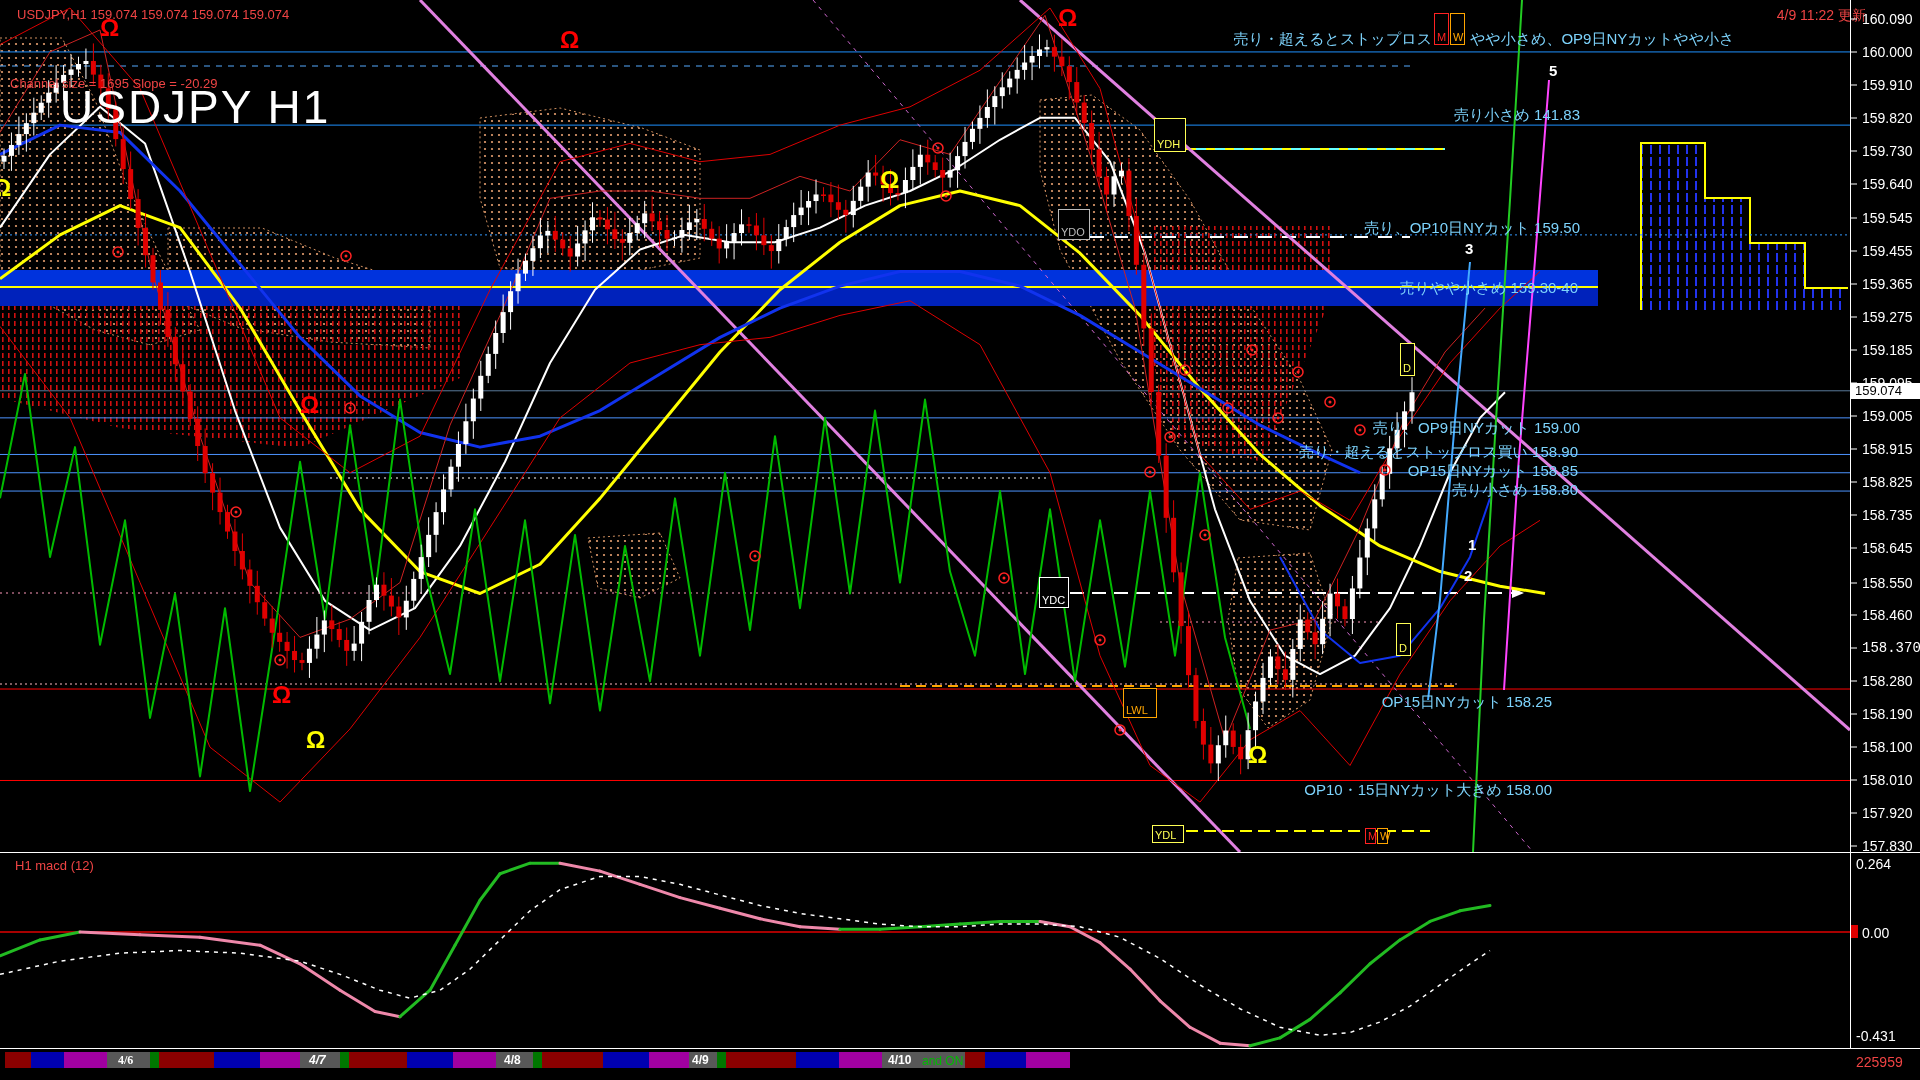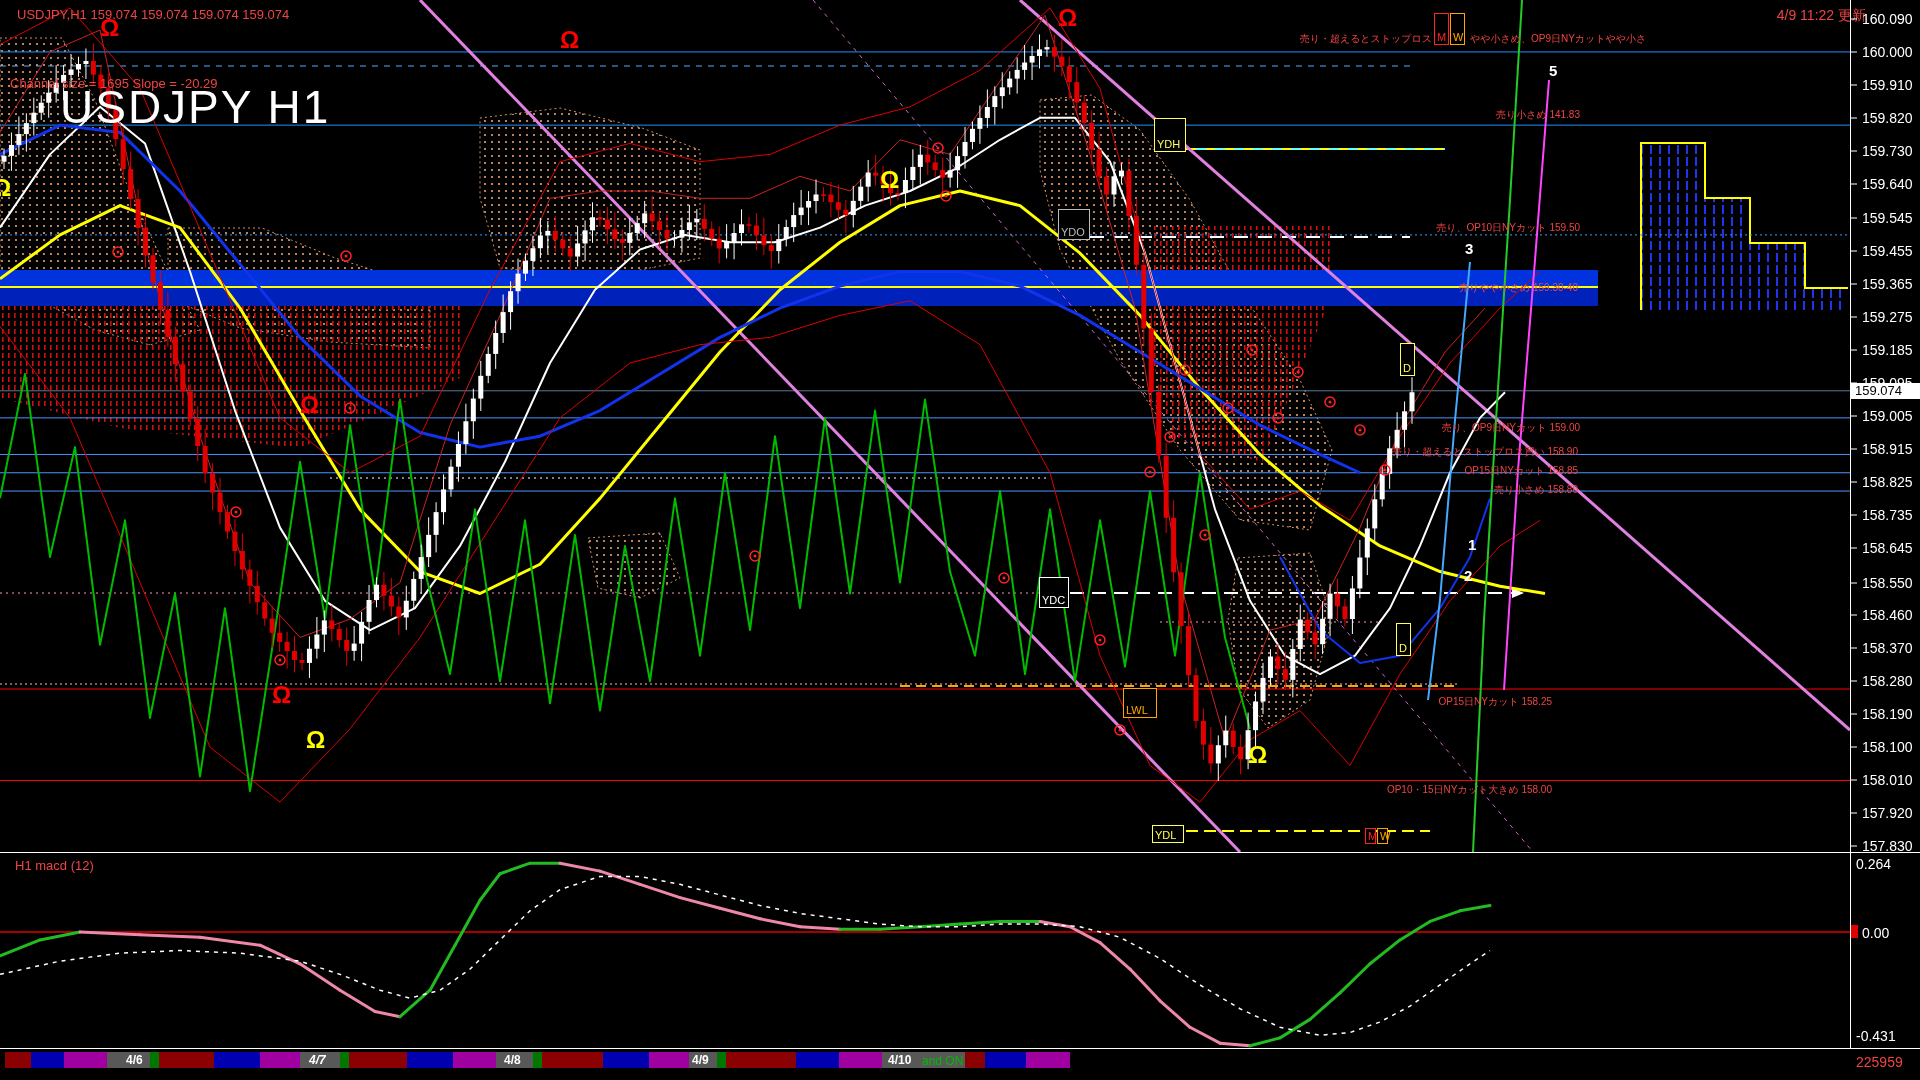--- a/index.html
+++ b/index.html
@@ -4,21 +4,21 @@
 <style>
   html,body{margin:0;padding:0;background:#000;}
   #screen{position:relative;width:1920px;height:1080px;background:#000;overflow:hidden;
           font-family:"Liberation Sans","DejaVu Sans",sans-serif;color:#fff;}
   .abs{position:absolute;}
   .txt{position:absolute;white-space:nowrap;color:#ef4444;}
   #symbol-info{left:17px;top:7px;font-size:13px;}
   #channel-info{left:10px;top:76px;font-size:13px;}
   #watermark{left:60px;top:80px;font-size:46px;letter-spacing:2px;color:#fff;}
   #updated{top:7px;right:54px;font-size:14px;}
-  .annot{position:absolute;font-size:10px;color:#ef4444;transform:translateY(-50%);}
+  .annot{position:absolute;font-size:15px;color:#7dd3fc;transform:translateY(-50%);}
   .wave{position:absolute;font-size:15px;font-weight:bold;color:#fff;}
   .objbox{position:absolute;background:#000;display:flex;align-items:flex-end;justify-content:flex-start;
           font-size:11px;padding:1px 2px;box-sizing:border-box;}
   .omega{position:absolute;font-weight:bold;font-size:24px;line-height:20px;}
   .tick-label{position:absolute;left:1862px;font-size:14px;transform:translateY(-50%);}
   .tick-mark{position:absolute;left:1850px;width:7px;height:1px;background:#fff;transform:translateY(-0.5px);}
   #cur-price-box{position:absolute;left:1851px;width:69px;height:16px;background:#fff;color:#000;
                  font-size:13px;text-align:left;padding-left:4px;box-sizing:border-box;transform:translateY(-50%);line-height:16px;}
   .sep{position:absolute;left:0;width:1920px;height:1px;background:#fff;}
   #axis-line{position:absolute;left:1850px;top:0;width:1px;height:1048px;background:#fff;}
@@ -627,21 +627,21 @@
       <div class="tick-label" style="top: 481.9px;">158.825</div>
       <div class="tick-mark" style="top: 514.834px;"></div>
       <div class="tick-label" style="top: 514.834px;">158.735</div>
       <div class="tick-mark" style="top: 547.768px;"></div>
       <div class="tick-label" style="top: 547.768px;">158.645</div>
       <div class="tick-mark" style="top: 582.531px;"></div>
       <div class="tick-label" style="top: 582.531px;">158.550</div>
       <div class="tick-mark" style="top: 615.465px;"></div>
       <div class="tick-label" style="top: 615.465px;">158.460</div>
       <div class="tick-mark" style="top: 648.398px;"></div>
-      <div class="tick-label" style="top: 648.398px;">158.370</div>
+      <div class="tick-label" style="top: 648.398px; font-family: Liberation Mono, monospace;">158.370</div>
       <div class="tick-mark" style="top: 681.332px;"></div>
       <div class="tick-label" style="top: 681.332px;">158.280</div>
       <div class="tick-mark" style="top: 714.265px;"></div>
       <div class="tick-label" style="top: 714.265px;">158.190</div>
       <div class="tick-mark" style="top: 747.199px;"></div>
       <div class="tick-label" style="top: 747.199px;">158.100</div>
       <div class="tick-mark" style="top: 780.133px;"></div>
       <div class="tick-label" style="top: 780.133px;">158.010</div>
       <div class="tick-mark" style="top: 813.066px;"></div>
       <div class="tick-label" style="top: 813.066px;">157.920</div>
@@ -681,21 +681,21 @@
       <div class="seg" style="left: 649px; width: 40px; background: rgb(160, 0, 160);"></div>
       <div class="seg" style="left: 689px; width: 28px; background: rgb(88, 88, 88);"></div>
       <div class="seg" style="left: 717px; width: 9px; background: rgb(0, 119, 0);"></div>
       <div class="seg" style="left: 726px; width: 70px; background: rgb(139, 0, 0);"></div>
       <div class="seg" style="left: 796px; width: 43px; background: rgb(0, 0, 176);"></div>
       <div class="seg" style="left: 839px; width: 43px; background: rgb(160, 0, 160);"></div>
       <div class="seg" style="left: 882px; width: 83px; background: rgb(88, 88, 88);"></div>
       <div class="seg" style="left: 965px; width: 20px; background: rgb(139, 0, 0);"></div>
       <div class="seg" style="left: 985px; width: 41px; background: rgb(0, 0, 176);"></div>
       <div class="seg" style="left: 1026px; width: 44px; background: rgb(160, 0, 160);"></div>
-      <div class="seg-label" style="left: 126px;">4/6</div>
+      <div class="seg-label" style="left: 118px; font-family: Liberation Serif, serif;">4/6</div>
       <div class="seg-label" style="left: 309px; font-style: italic;">4/7</div>
       <div class="seg-label" style="left: 504px; text-align: center;">4/8</div>
       <div class="seg-label" style="left: 692px;">4/9</div>
       <div class="seg-label" style="left: 888px;">4/10</div>
       <div id="and-on" style="left: 922px;">and ON</div>
     </div>
 
   <div id="overlay" class="abs" style="left:0;top:0;width:1920px;height:1080px;pointer-events:none">
       <div class="annot" style="top: 39px; right: 488px;">売り・超えるとストップロス</div>
       <div class="annot" style="top: 39px; left: 1470px;">やや小さめ、OP9日NYカットやや小さ</div>

